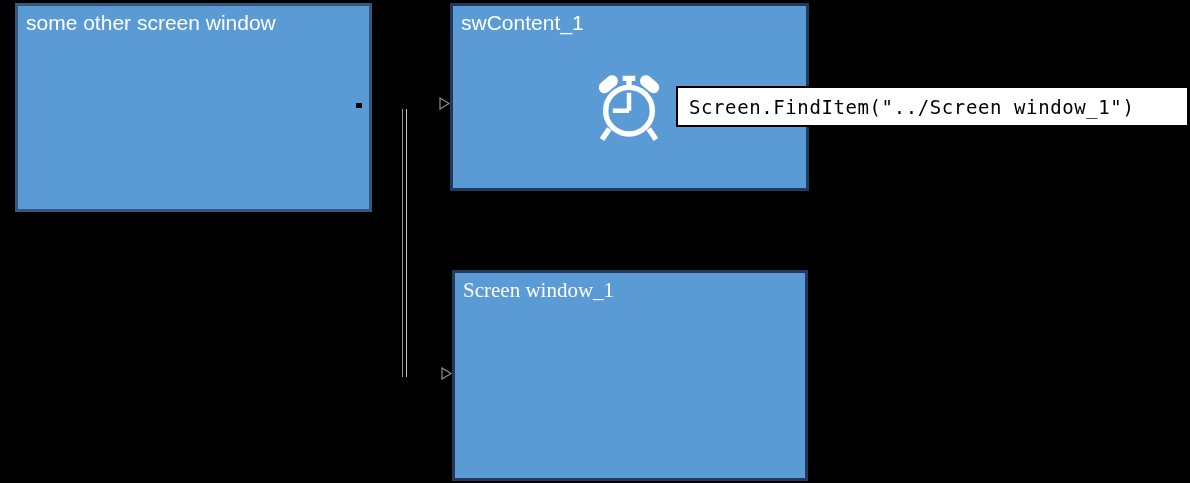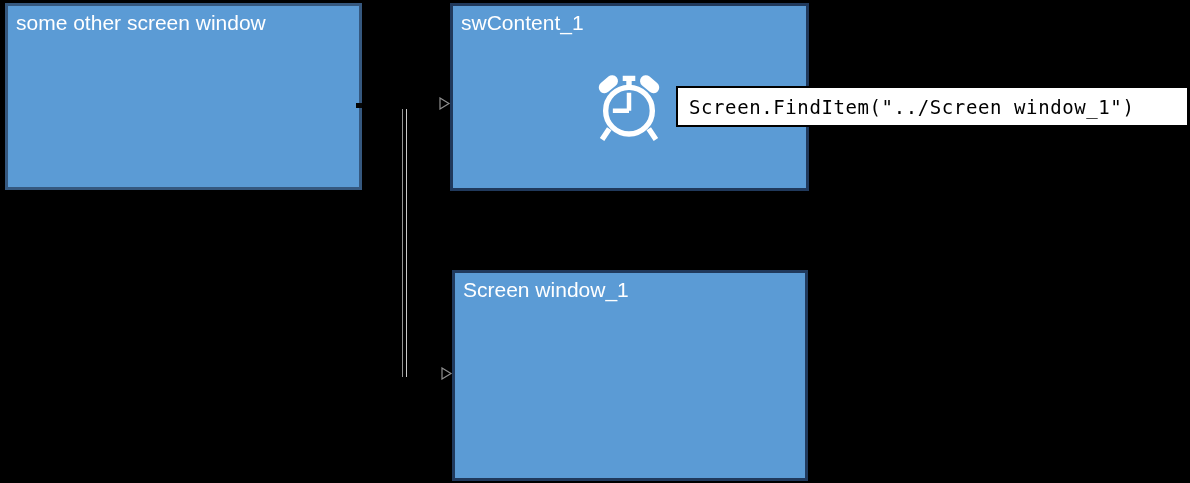--- a/index.html
+++ b/index.html
@@ -22,33 +22,34 @@
   }
   .node-label {
     display: block;
     padding: 4px 8px;
     color: var(--label-text, #ffffff);
     font-size: 21px;
     line-height: 1.25;
     white-space: nowrap;
   }
   .node-other {
-    left: 5px; top: 3px;
-    width: 357px; height: 187px;
+    left: 15px; top: 3px;
+    width: 357px; height: 209px;
     border: 3px solid var(--node-border-left, #35587F);
   }
   .node-swcontent {
     left: 450px; top: 3px;
     width: 359px; height: 188px;
     border: 3px solid var(--node-border-right, #20395C);
   }
   .node-screenwindow {
     left: 452px; top: 270px;
     width: 356px; height: 211px;
     border: 3px solid var(--node-border-right, #20395C);
+    font-family: Liberation Serif, serif;
   }
   .connector-vline {
     position: absolute;
     left: 402px; top: 109px;
     width: 3px; height: 268px;
     border-left: 1px solid #969696;
     border-right: 1px solid #c9c9c9;
     background: transparent;
   }
   .connector-stub {

